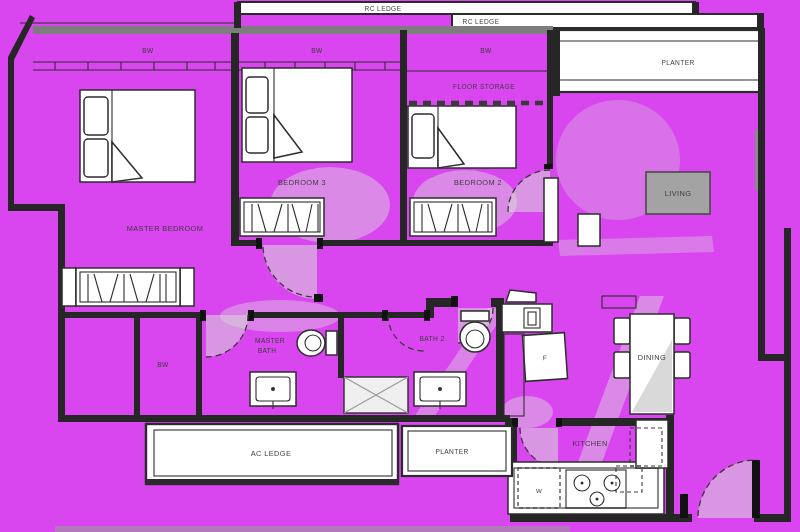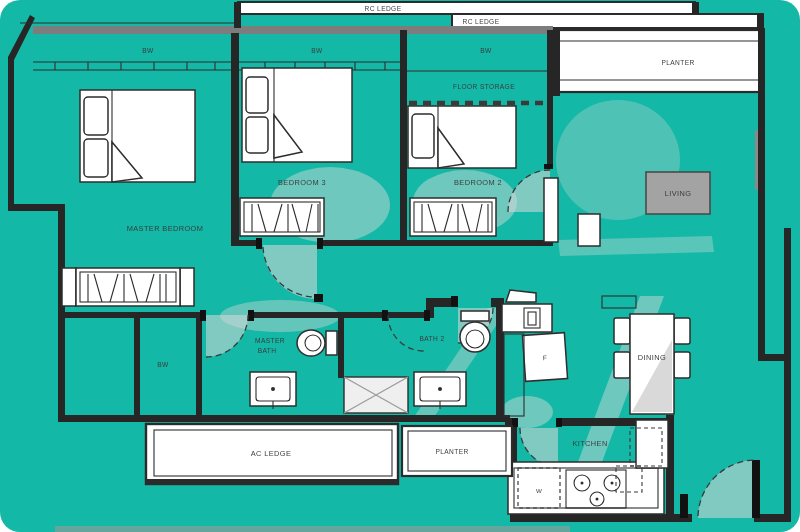--- a/index.html
+++ b/index.html
@@ -1,19 +1,18 @@
 <!DOCTYPE html>
 <html><head>
 <meta charset="utf-8">
 <style>
   html,body{margin:0;padding:0;background:#ffffff;}
   .plan-wrap{
-    position:relative;width:800px;height:532px;background:#14b8a6;overflow:hidden;
+    position:relative;width:800px;height:532px;background:#d946ef;overflow:hidden;
     font-family:"Liberation Sans", sans-serif;
-    border-radius:20px;
   }
   svg{position:absolute;left:0;top:0;}
   text{
     font-family:"Liberation Sans", sans-serif;
     fill:#3b3b3b;letter-spacing:.4px;
   }
   .lbl-room{font-size:7.4px;}
   .lbl-small{font-size:6.6px;}
   .lbl-tiny{font-size:6.2px;}
   .wall{fill:#262626;}

